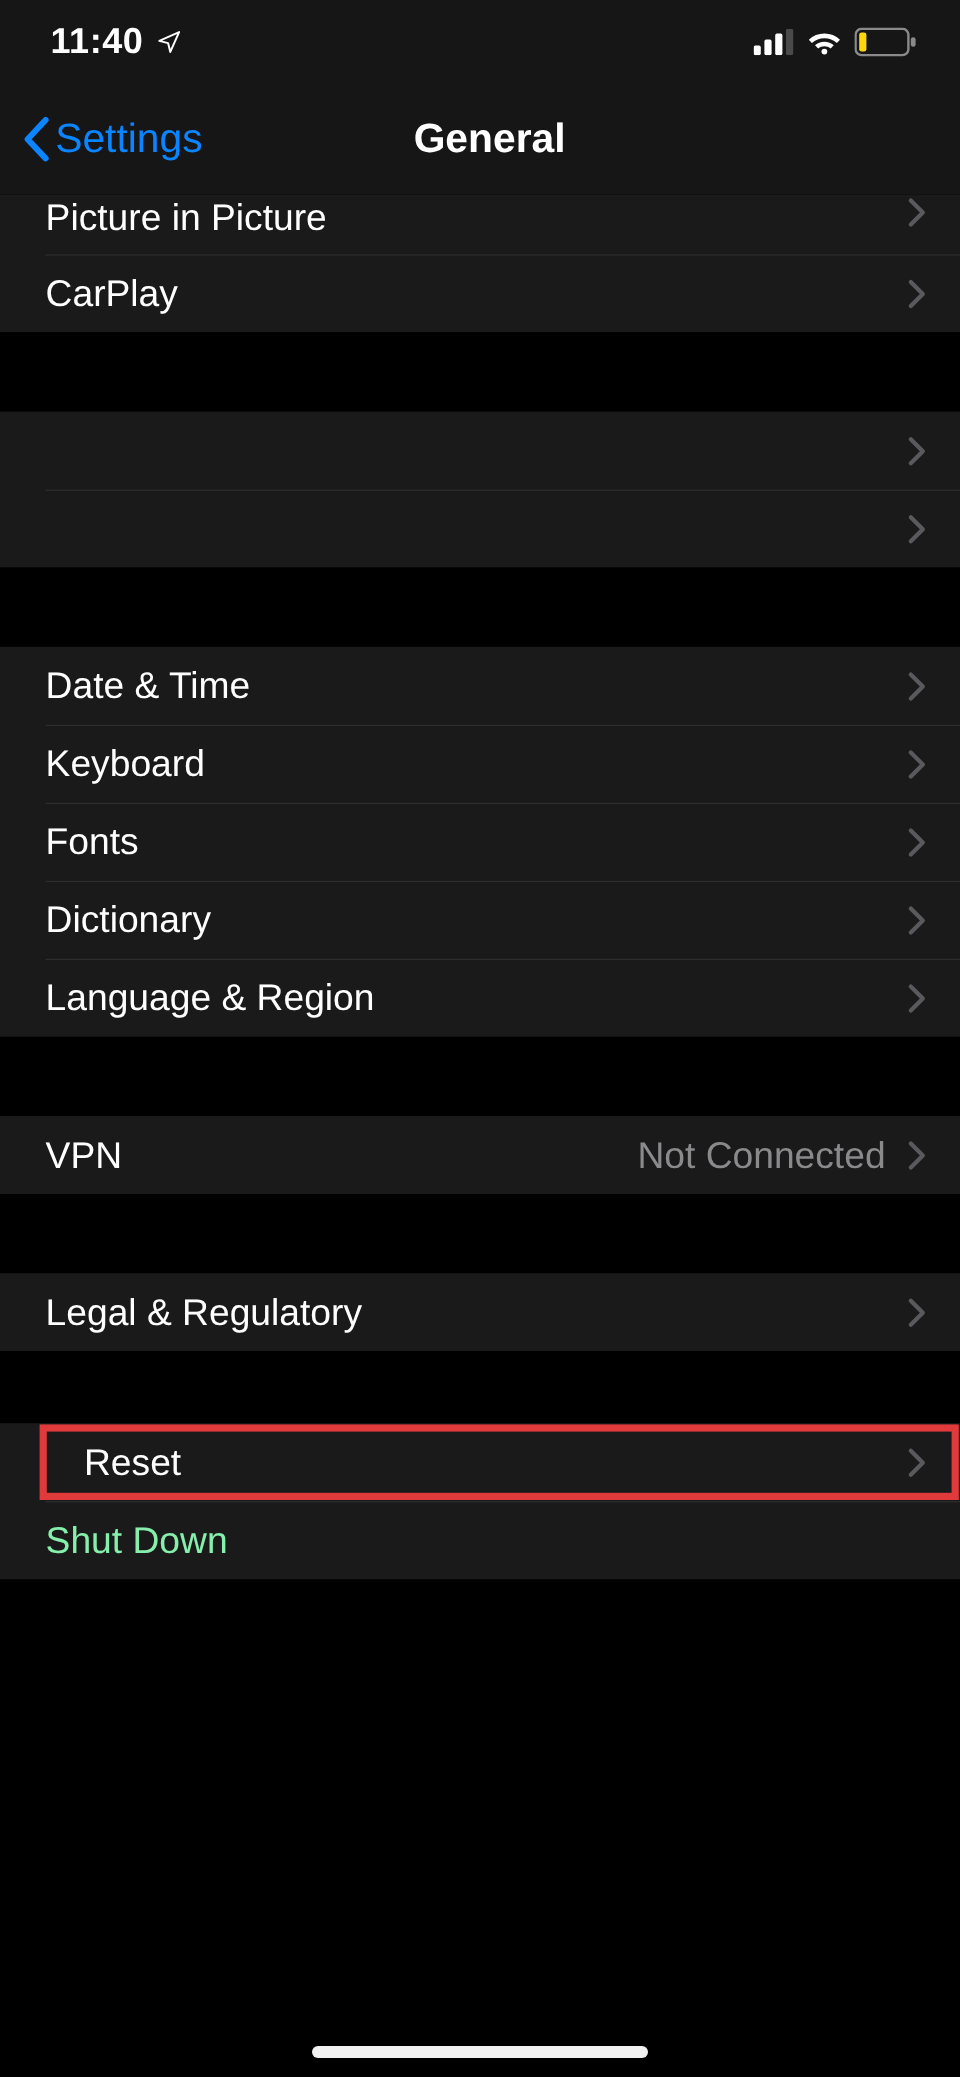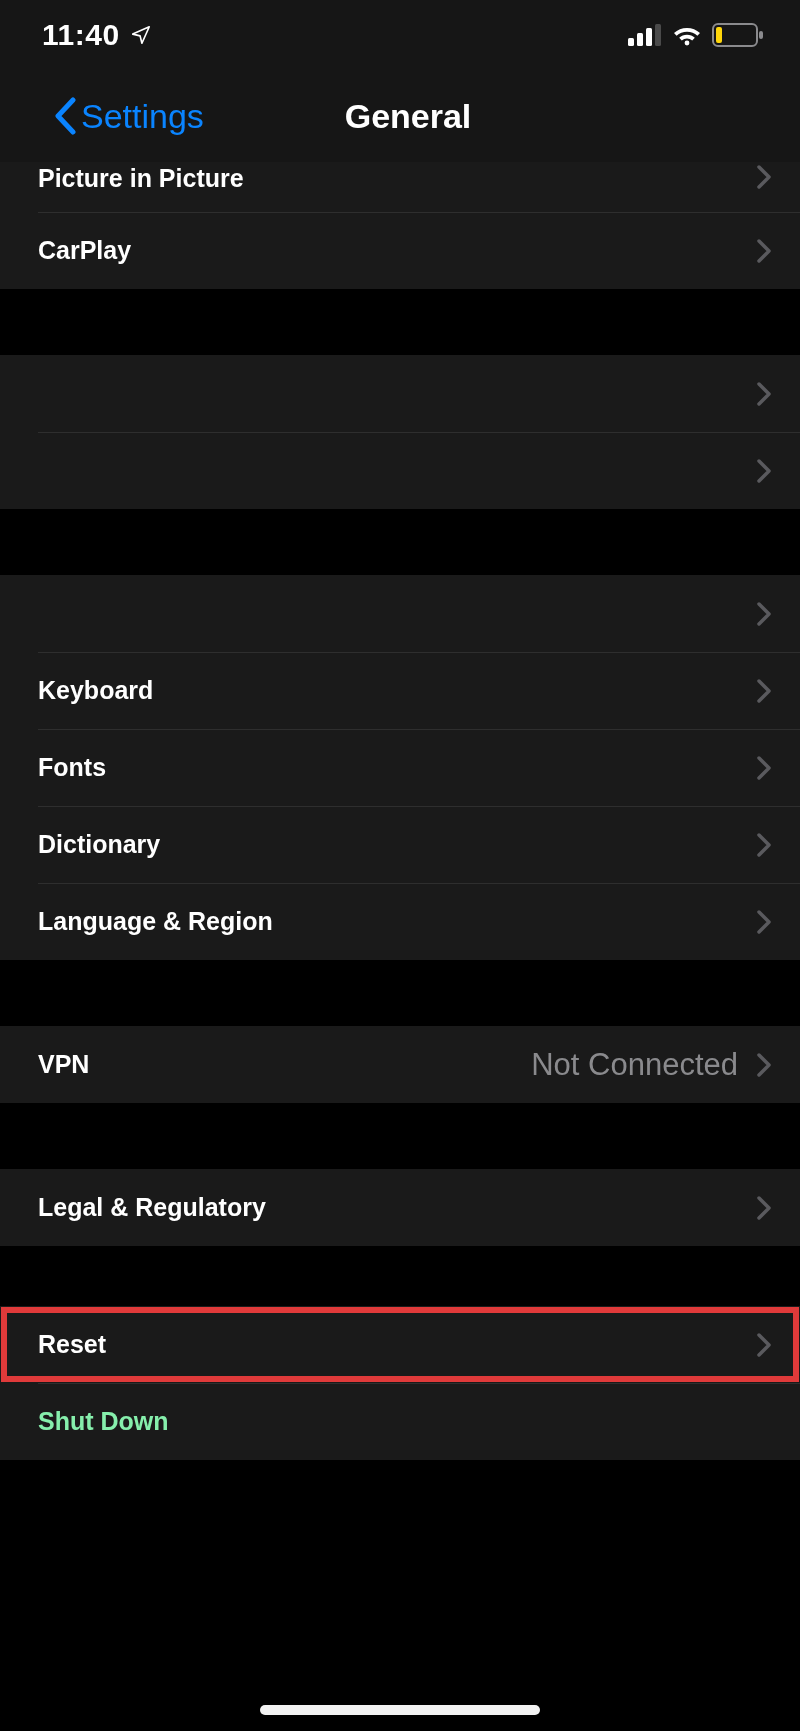--- a/index.html
+++ b/index.html
@@ -8,35 +8,35 @@
 
   
   .status-bar { height: 70px; display: flex; align-items: center; padding: 0 36px 0 42px; background: #161616; }
   .sb-time { font-size: 30px; font-weight: 600; letter-spacing: 0.5px; }
   .sb-loc { margin-left: 10px; display:inline-flex; }
   .sb-right { margin-left: auto; display: flex; align-items: center; gap: 10px; }
   .sb-icon { display: inline-flex; align-items: center; }
 
   
   .nav-bar { height: 92px; background: #161616; position: relative; display: flex; align-items: center; }
-  .back { display: flex; align-items: center; gap: 4px; padding-left: 18px; color: #0a84ff; font-size: 34px; z-index: 2; margin-left: 35px; }
+  .back { display: flex; align-items: center; gap: 4px; padding-left: 18px; color: #0a84ff; font-size: 34px; z-index: 2; }
   .back-chevron { display: inline-flex; }
   .nav-title { position: absolute; left: 16px; right: 0; text-align: center; font-size: 34px; font-weight: 600; color: #fff; }
 
   
   .group { background: #1a1a1a; }
   .sep-block { background: #000; }
-  .row { display: flex; align-items: center; height: 77px; padding: 0 28px 0 38px; position: relative; }
+  .row { display: flex; align-items: center; height: 65px; padding: 0 28px 0 38px; position: relative; }
   .row + .row::before { content: ""; position: absolute; left: 38px; right: 0; top: 0; height: 1px; background: #2e2e2e; }
-  .row-label { font-size: 25px; font-weight: 700; color: #fff; }
+  .row-label { font-size: 31px; font-weight: 400; color: #fff; }
   .row-detail { margin-left: auto; font-size: 31px; color: #8a8a8d; padding-right: 6px; }
   .disclosure { margin-left: auto; display: inline-flex; }
   .row-detail + .disclosure { margin-left: 12px; }
   .row.action .row-label { color: #86efac; }
-  .highlight { outline: 6px solid #e03a3a; outline-offset: -7px; }
+  .highlight { outline: 6px solid #e03a3a; outline-offset: -7px; margin-left: 32px; }
 
   
   .home-indicator { position: absolute; bottom: 16px; left: 50%; transform: translateX(-50%); width: 280px; height: 10px; background: #f2f2f2; border-radius: 5px; }
 </style>
 </head>
 <body>
 <div class="screen">
 
 <div class="status-bar">
   <span class="sb-time">11:40</span>
@@ -118,20 +118,21 @@
             <polyline points="3,3 13,13 3,23" fill="none" stroke="#5a5a5e" stroke-width="3.5" stroke-linecap="round" stroke-linejoin="round"></polyline>
           </svg>
     </span>
   </div>
 </div>
 
 <div class="sep-block" style="height:66px"></div>
 
 <div class="group">
   <div class="row">
+    <span class="row-label">Date &amp; Time</span>
     <span class="disclosure">
       <svg width="16" height="26" viewBox="0 0 16 26">
             <polyline points="3,3 13,13 3,23" fill="none" stroke="#5a5a5e" stroke-width="3.5" stroke-linecap="round" stroke-linejoin="round"></polyline>
           </svg>
     </span>
   </div>
   <div class="row">
     <span class="row-label">Keyboard</span>
     <span class="disclosure">
       <svg width="16" height="26" viewBox="0 0 16 26">

